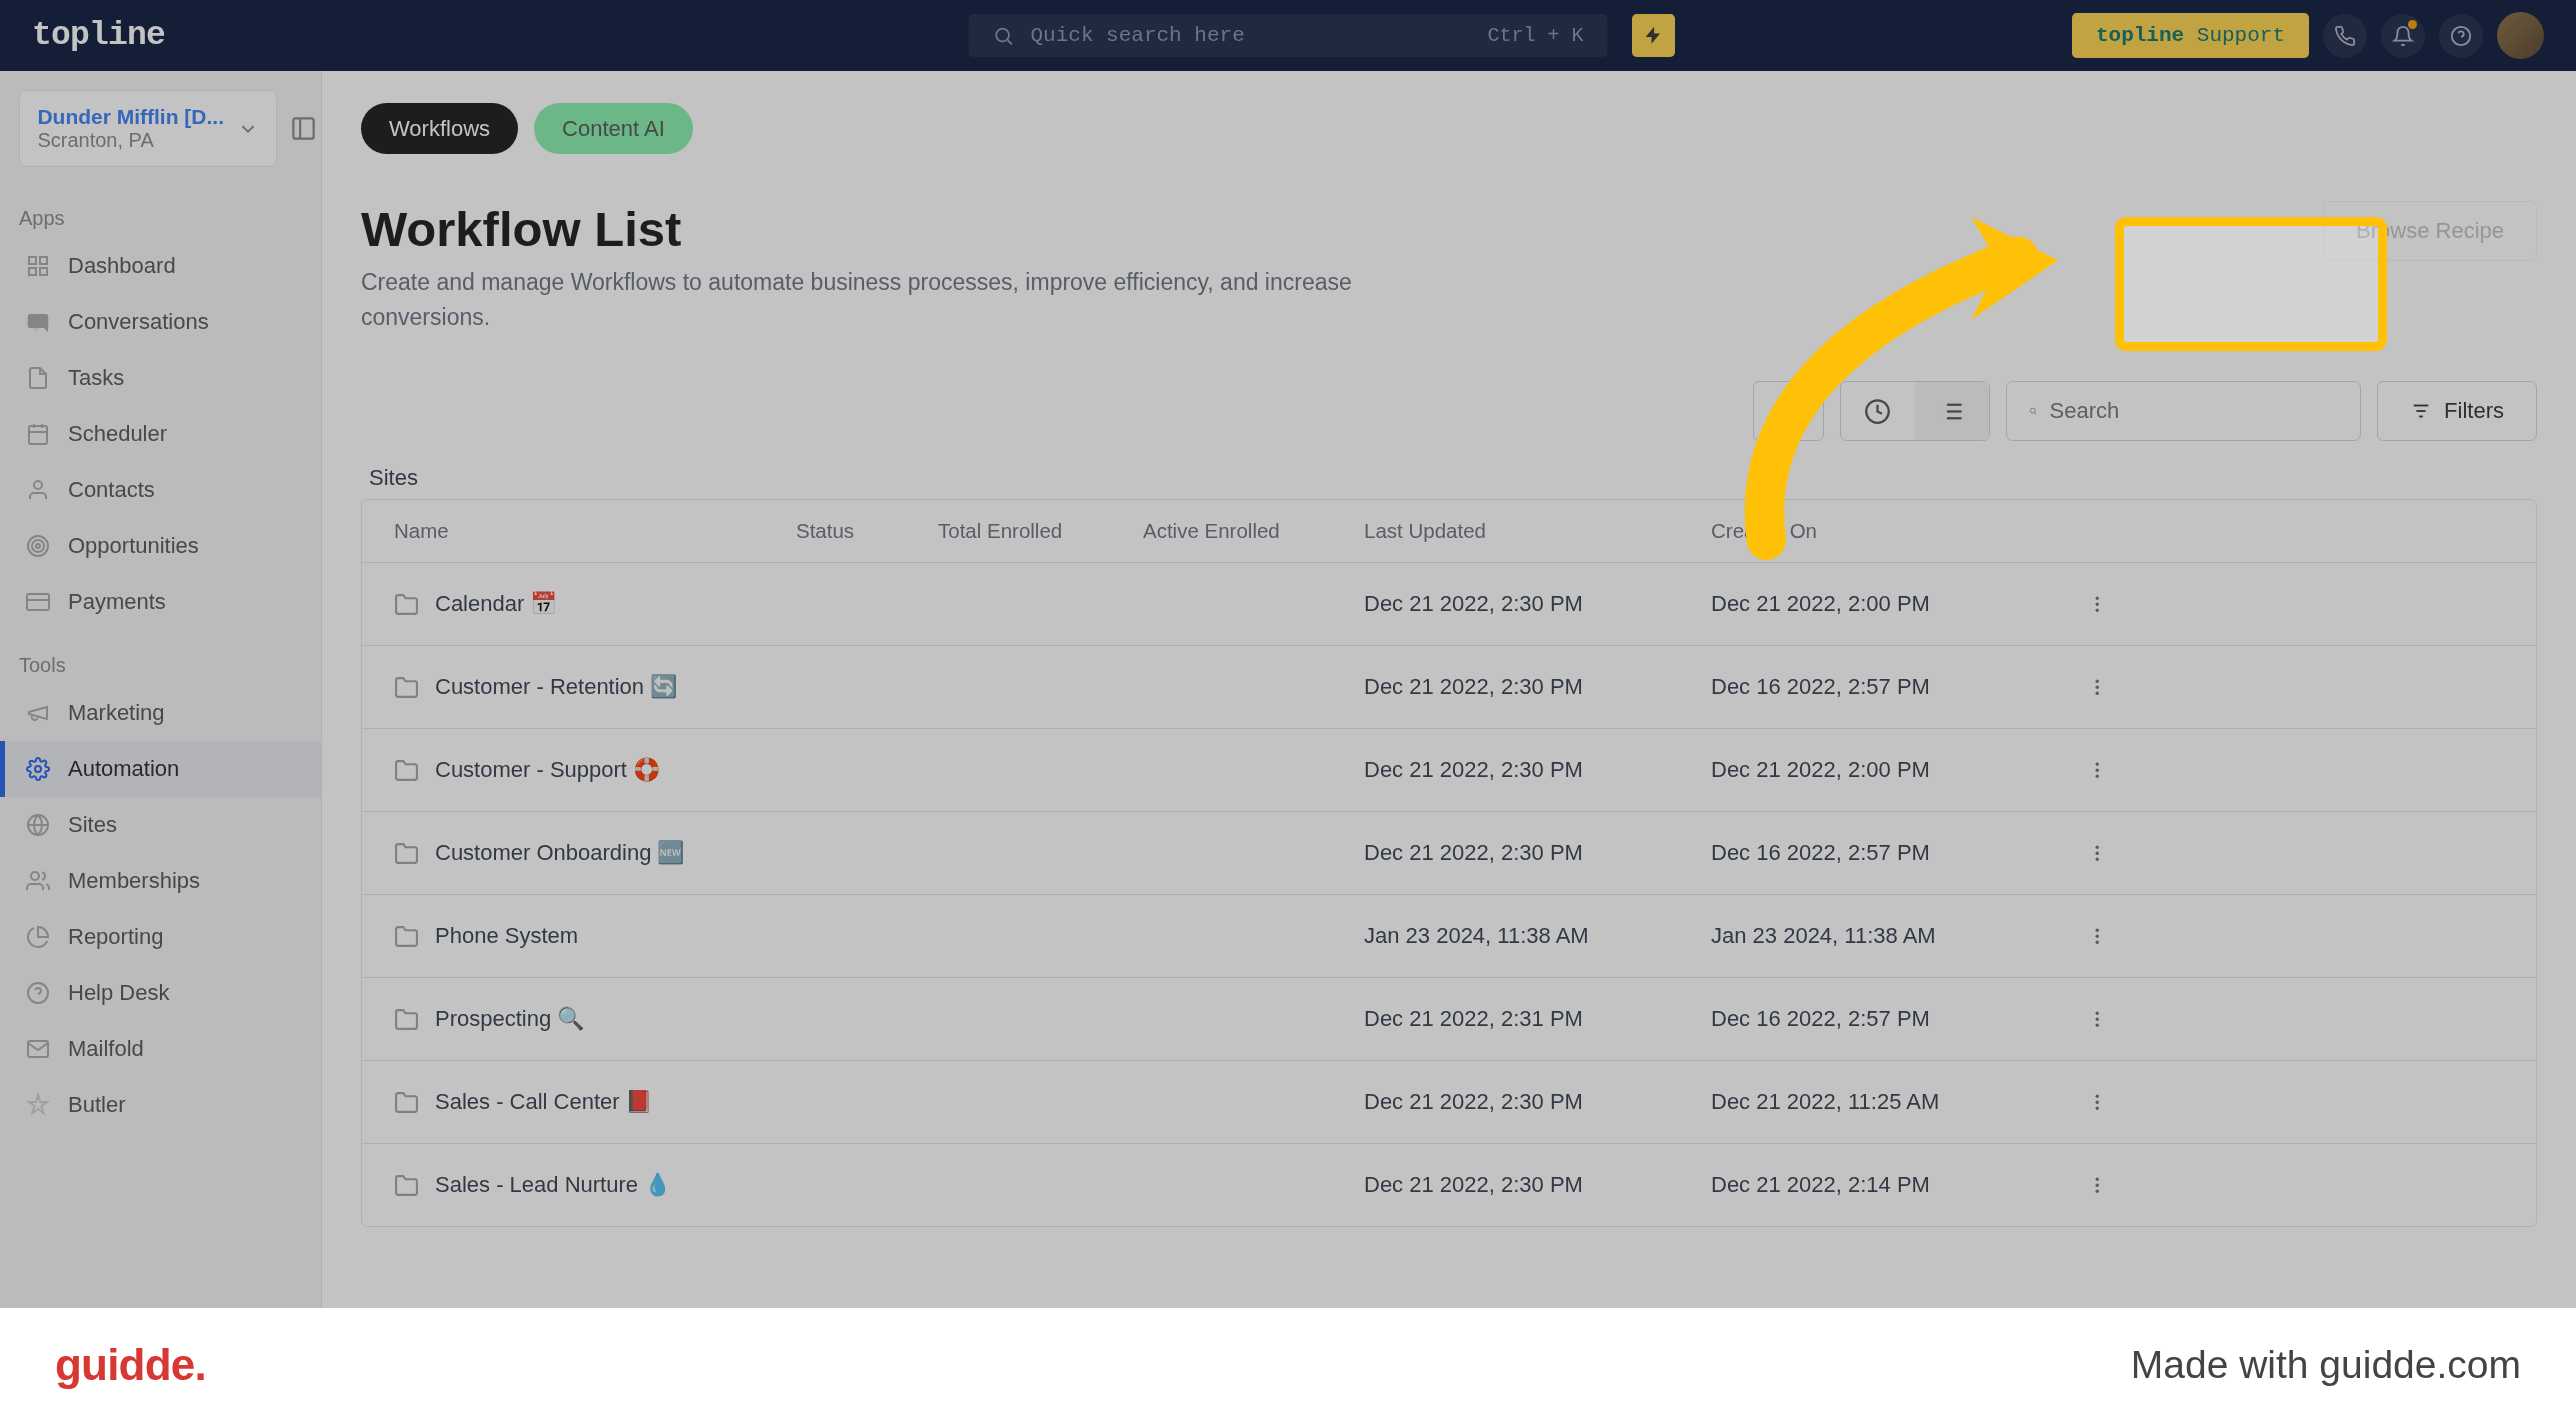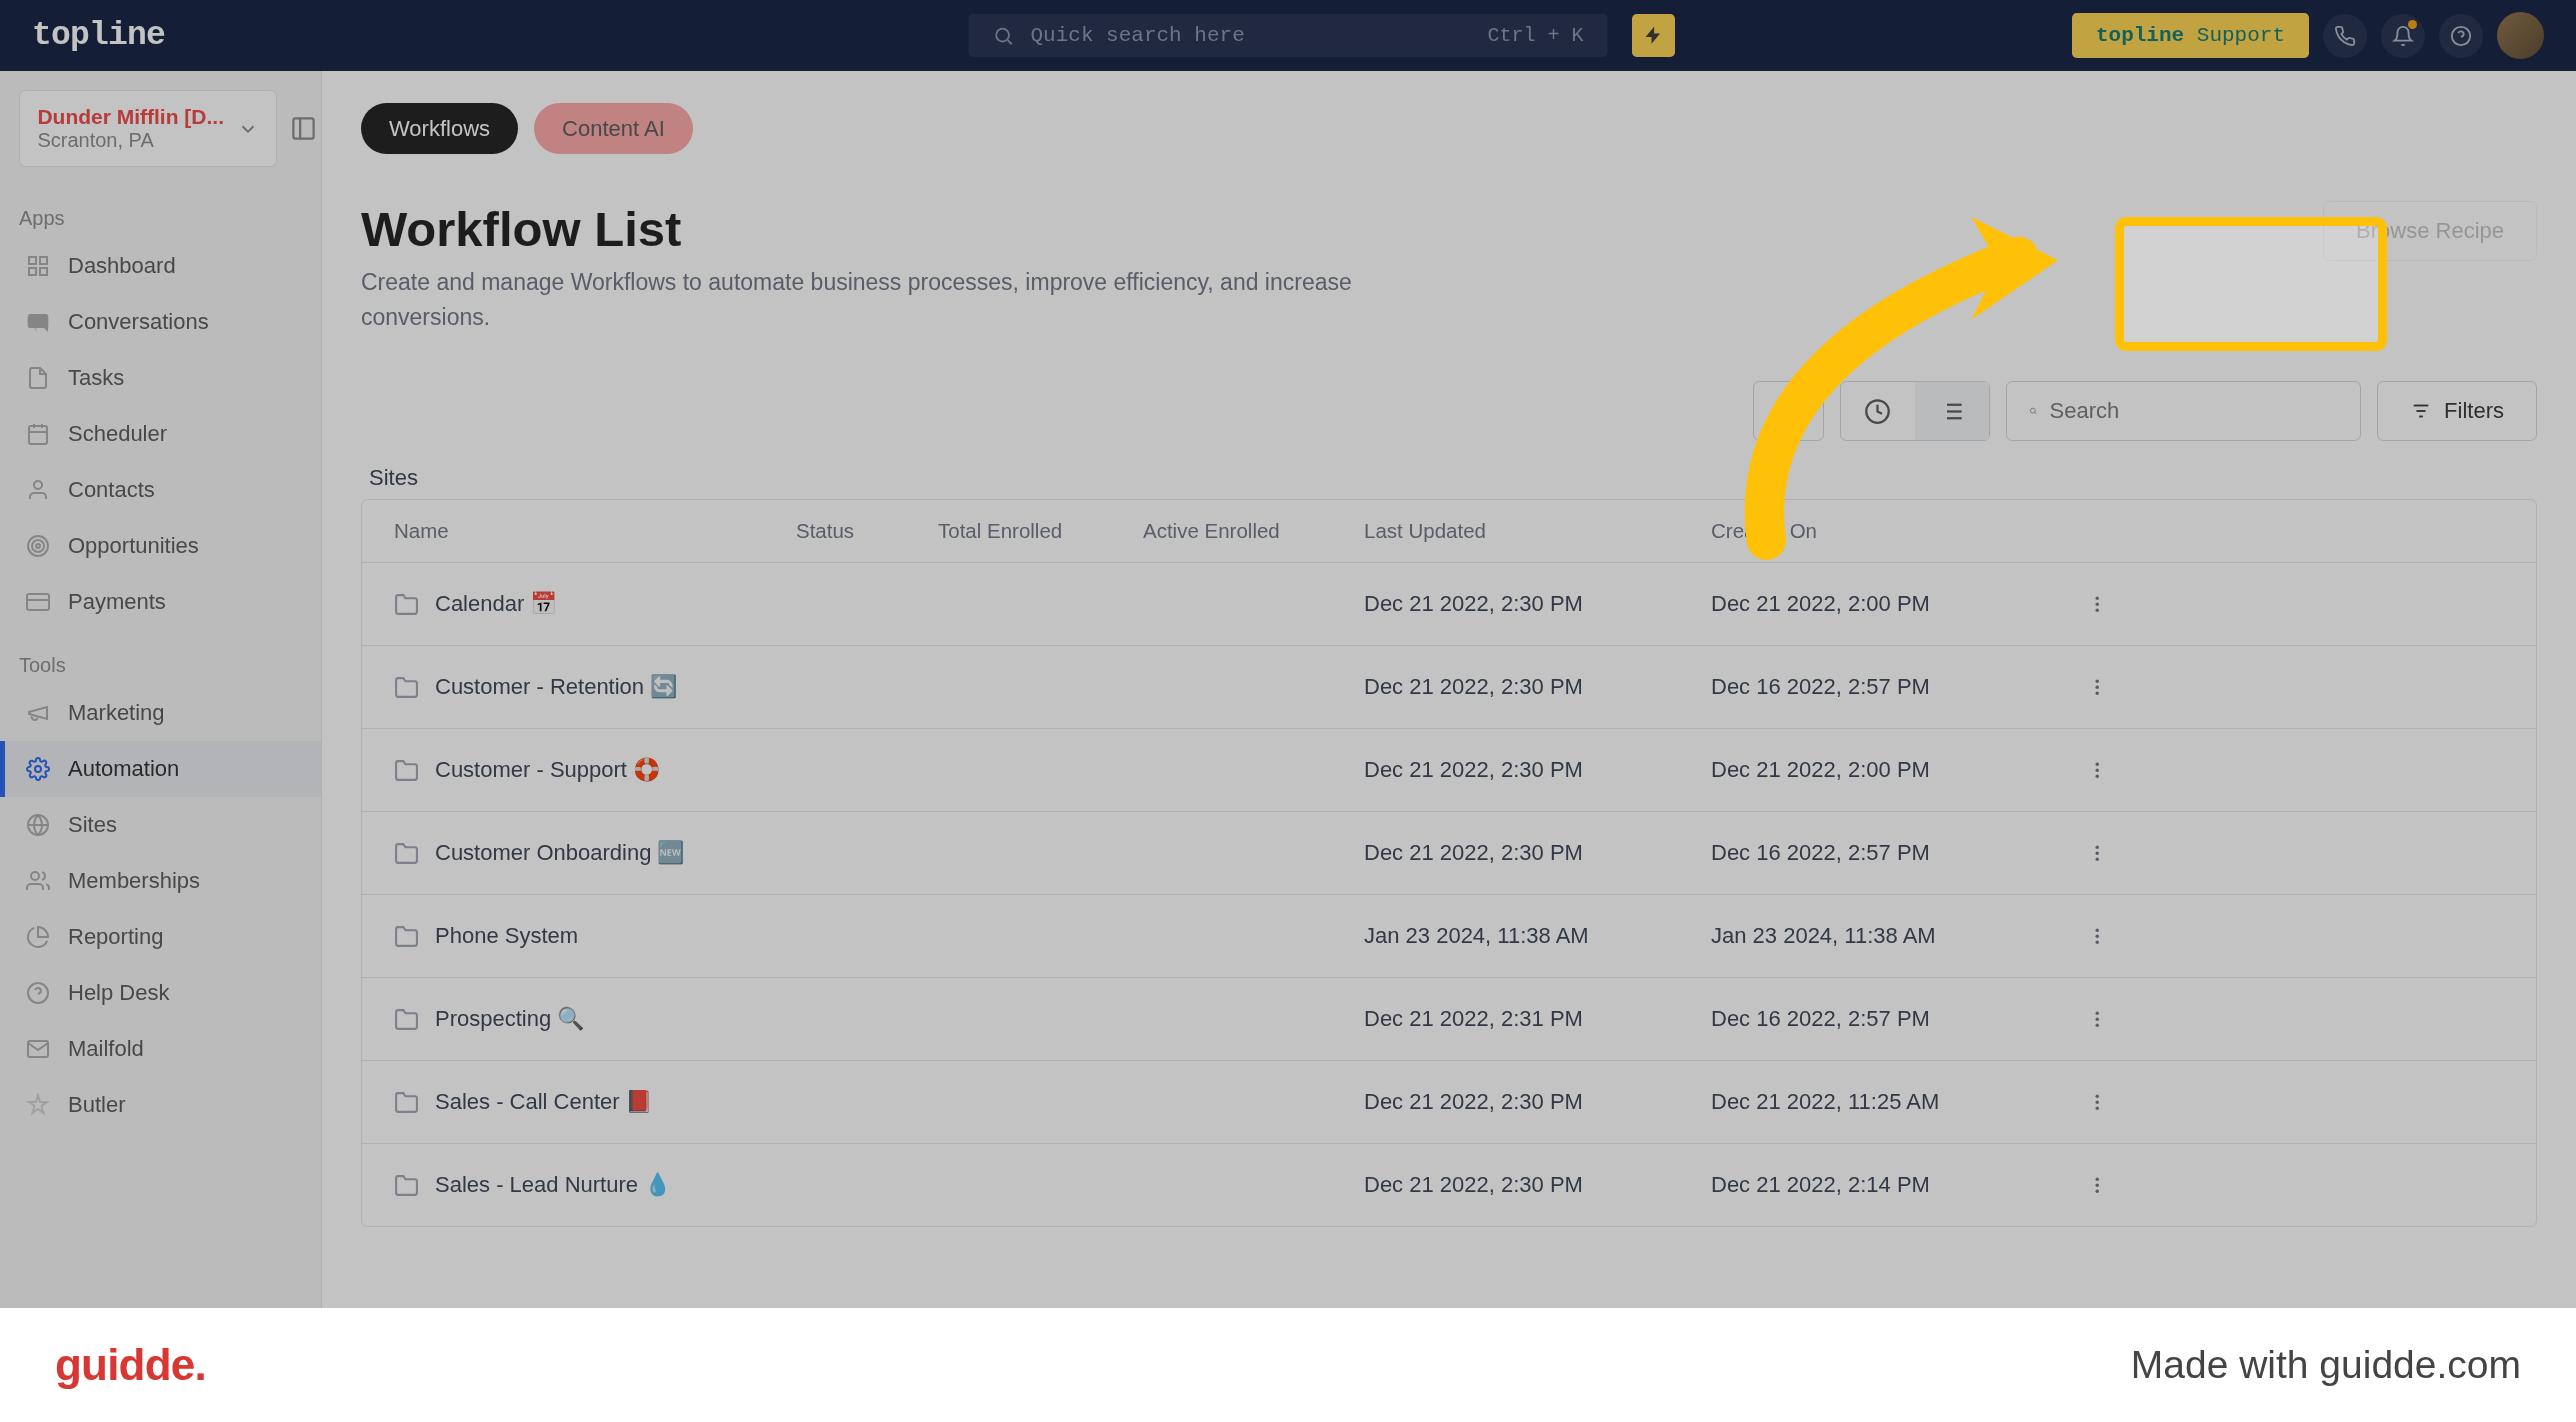--- a/index.html
+++ b/index.html
@@ -15,35 +15,35 @@
 .topbar-right { margin-left: auto; display: flex; align-items: center; gap: 14px; }
 .support-btn { background: #FCD34D; color: #0f766e; padding: 11px 24px; border-radius: 4.7px; font-size: 21px; font-weight: 500; }
 .icon-btn-top { width: 44px; height: 44px; background: #1f2a4a; border-radius: 50%; display: flex; align-items: center; justify-content: center; color: #b0b6c7; position: relative; }
 .notif-dot { position: absolute; top: 6.3px; right: 8px; width: 9.5px; height: 9.5px; background: #f59e0b; border-radius: 50%; }
 .avatar { width: 47px; height: 47px; border-radius: 50%; background: linear-gradient(135deg, #8b6f45, #5a4530); }
 
 .main-wrap { display: flex; height: calc(100% - 71px); }
 .sidebar { width: 322px; background: #F4F4F6; border-right: 0.8px solid #e5e5e5; padding-top: 19px; position: relative; }
 .workspace-sel { margin: 0 19px 24px 19px; background: #fff; border: 0.8px solid #e5e5e5; border-radius: 6.3px; padding: 14px 17.4px; display: flex; align-items: center; gap: 12.6px; }
 .workspace-text { flex: 1; }
-.workspace-name { font-size: 21px; font-weight: 600; color: #ef4444; white-space: nowrap; overflow: hidden; text-overflow: ellipsis; }
+.workspace-name { font-size: 21px; font-weight: 600; color: #3b82f6; white-space: nowrap; overflow: hidden; text-overflow: ellipsis; }
 .workspace-loc { font-size: 20px; color: #888; }
 .chev-down { color: #888; }
 .collapse-btn { width: 36px; height: 36px; display: flex; align-items: center; justify-content: center; color: #888; }
 
 .side-section-label { font-size: 20px; color: #888; padding: 8px 19px; margin-top: 32px; }
 .side-item { display: flex; align-items: center; gap: 16px; padding: 14px 24px; font-size: 22px; color: #555; }
 .side-item.active { background: #e8ebf0; color: #2a2a2a; font-weight: 500; position: relative; }
 .side-item.active::before { content: ''; position: absolute; left: 0; top: 0; bottom: 0; width: 4.7px; background: #2563eb; }
 .side-icon { width: 28px; height: 28px; display: flex; align-items: center; justify-content: center; color: #aaa; }
 .side-item.active .side-icon { color: #2563eb; }
 
 .content { flex: 1; background: #fff; padding: 32px 39px; overflow-y: auto; position: relative; }
 .tabs-row { display: flex; gap: 16px; margin-bottom: 47px; }
-.tab-pill { padding: 12.6px 28px; border-radius: 32px; font-size: 22px; background: #fca5a5; color: #555; }
+.tab-pill { padding: 12.6px 28px; border-radius: 32px; font-size: 22px; background: #86efac; color: #555; }
 .tab-pill.active { background: #1a1a1a; color: #fff; }
 
 .page-header { display: flex; justify-content: space-between; align-items: flex-start; margin-bottom: 47px; }
 .page-title { font-size: 49px; font-weight: 700; color: #1a1a1a; margin-bottom: 8px; }
 .page-sub { font-size: 23px; color: #6b7280; max-width: 1041px; line-height: 1.5; }
 .header-actions { display: flex; gap: 16px; align-items: flex-start; }
 .btn-outline { border: 0.8px solid #d1d5db; background: #fff; padding: 16px 32px; border-radius: 6.3px; font-size: 22px; color: #333; }
 .btn-primary { background: #2563eb; color: #fff; padding: 16px 32px; border-radius: 6.3px; font-size: 22px; display: flex; align-items: center; gap: 11px; font-weight: 500; }
 
 .toolbar-row { display: flex; align-items: center; justify-content: flex-end; gap: 16px; margin-bottom: 24px; }

